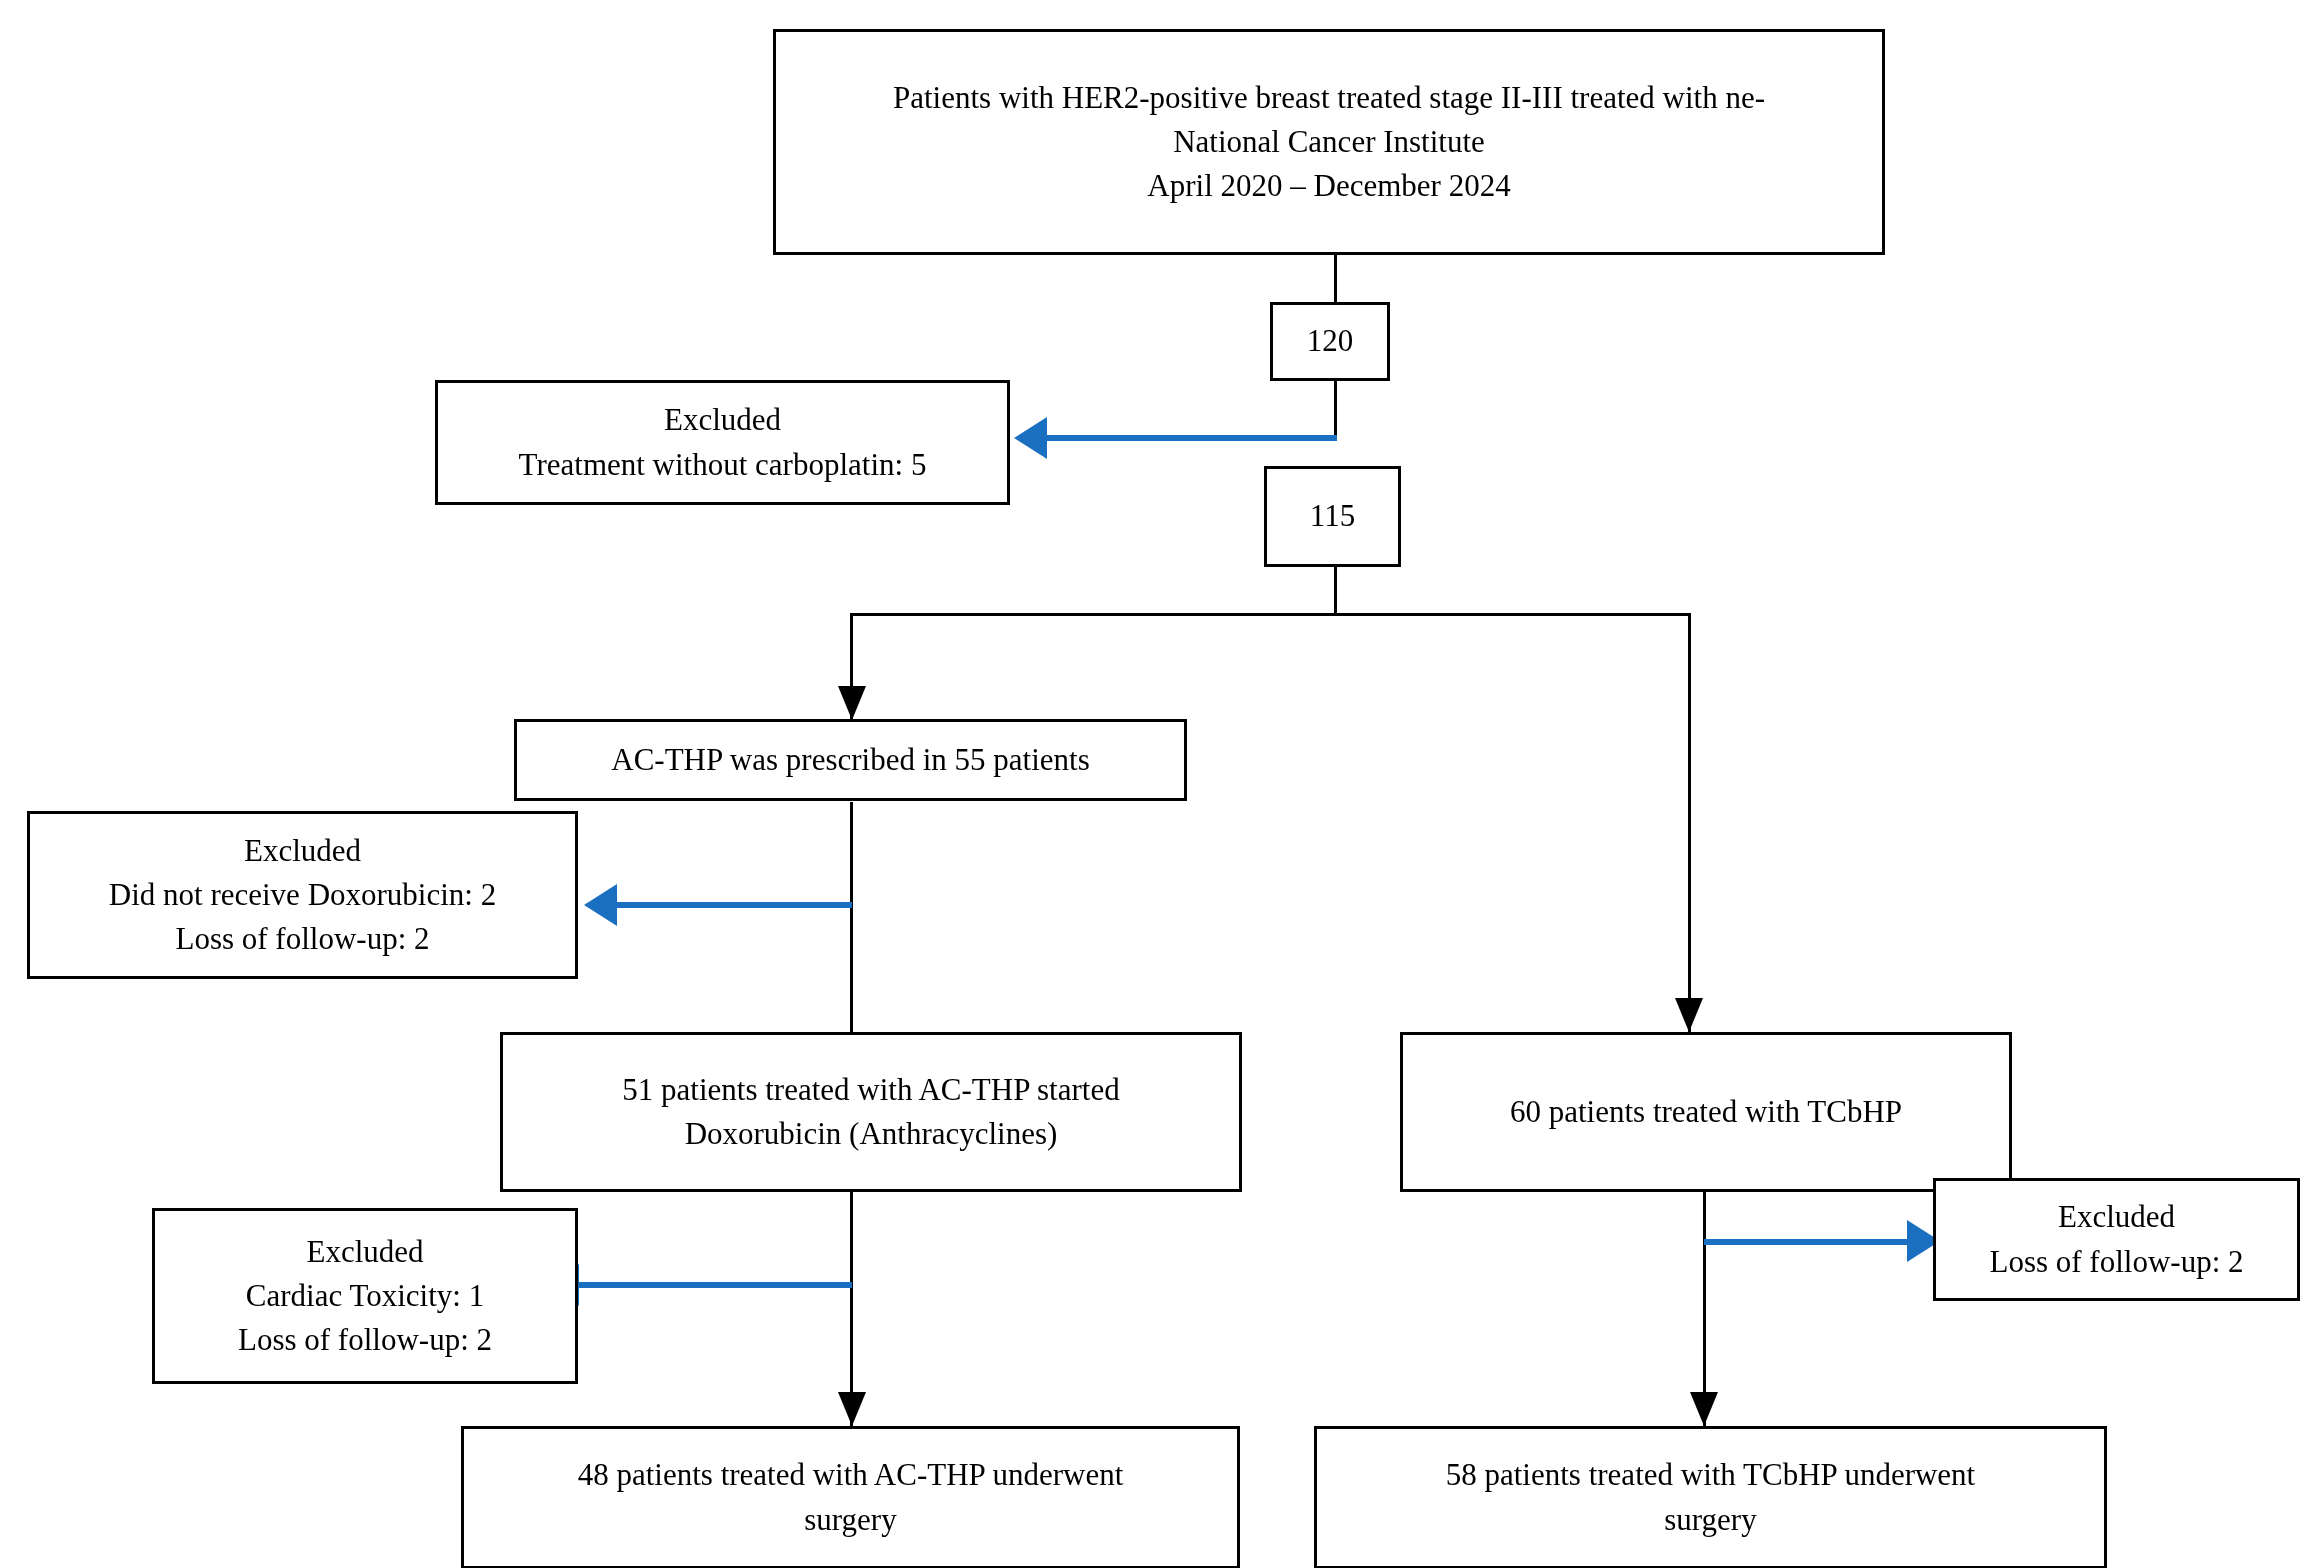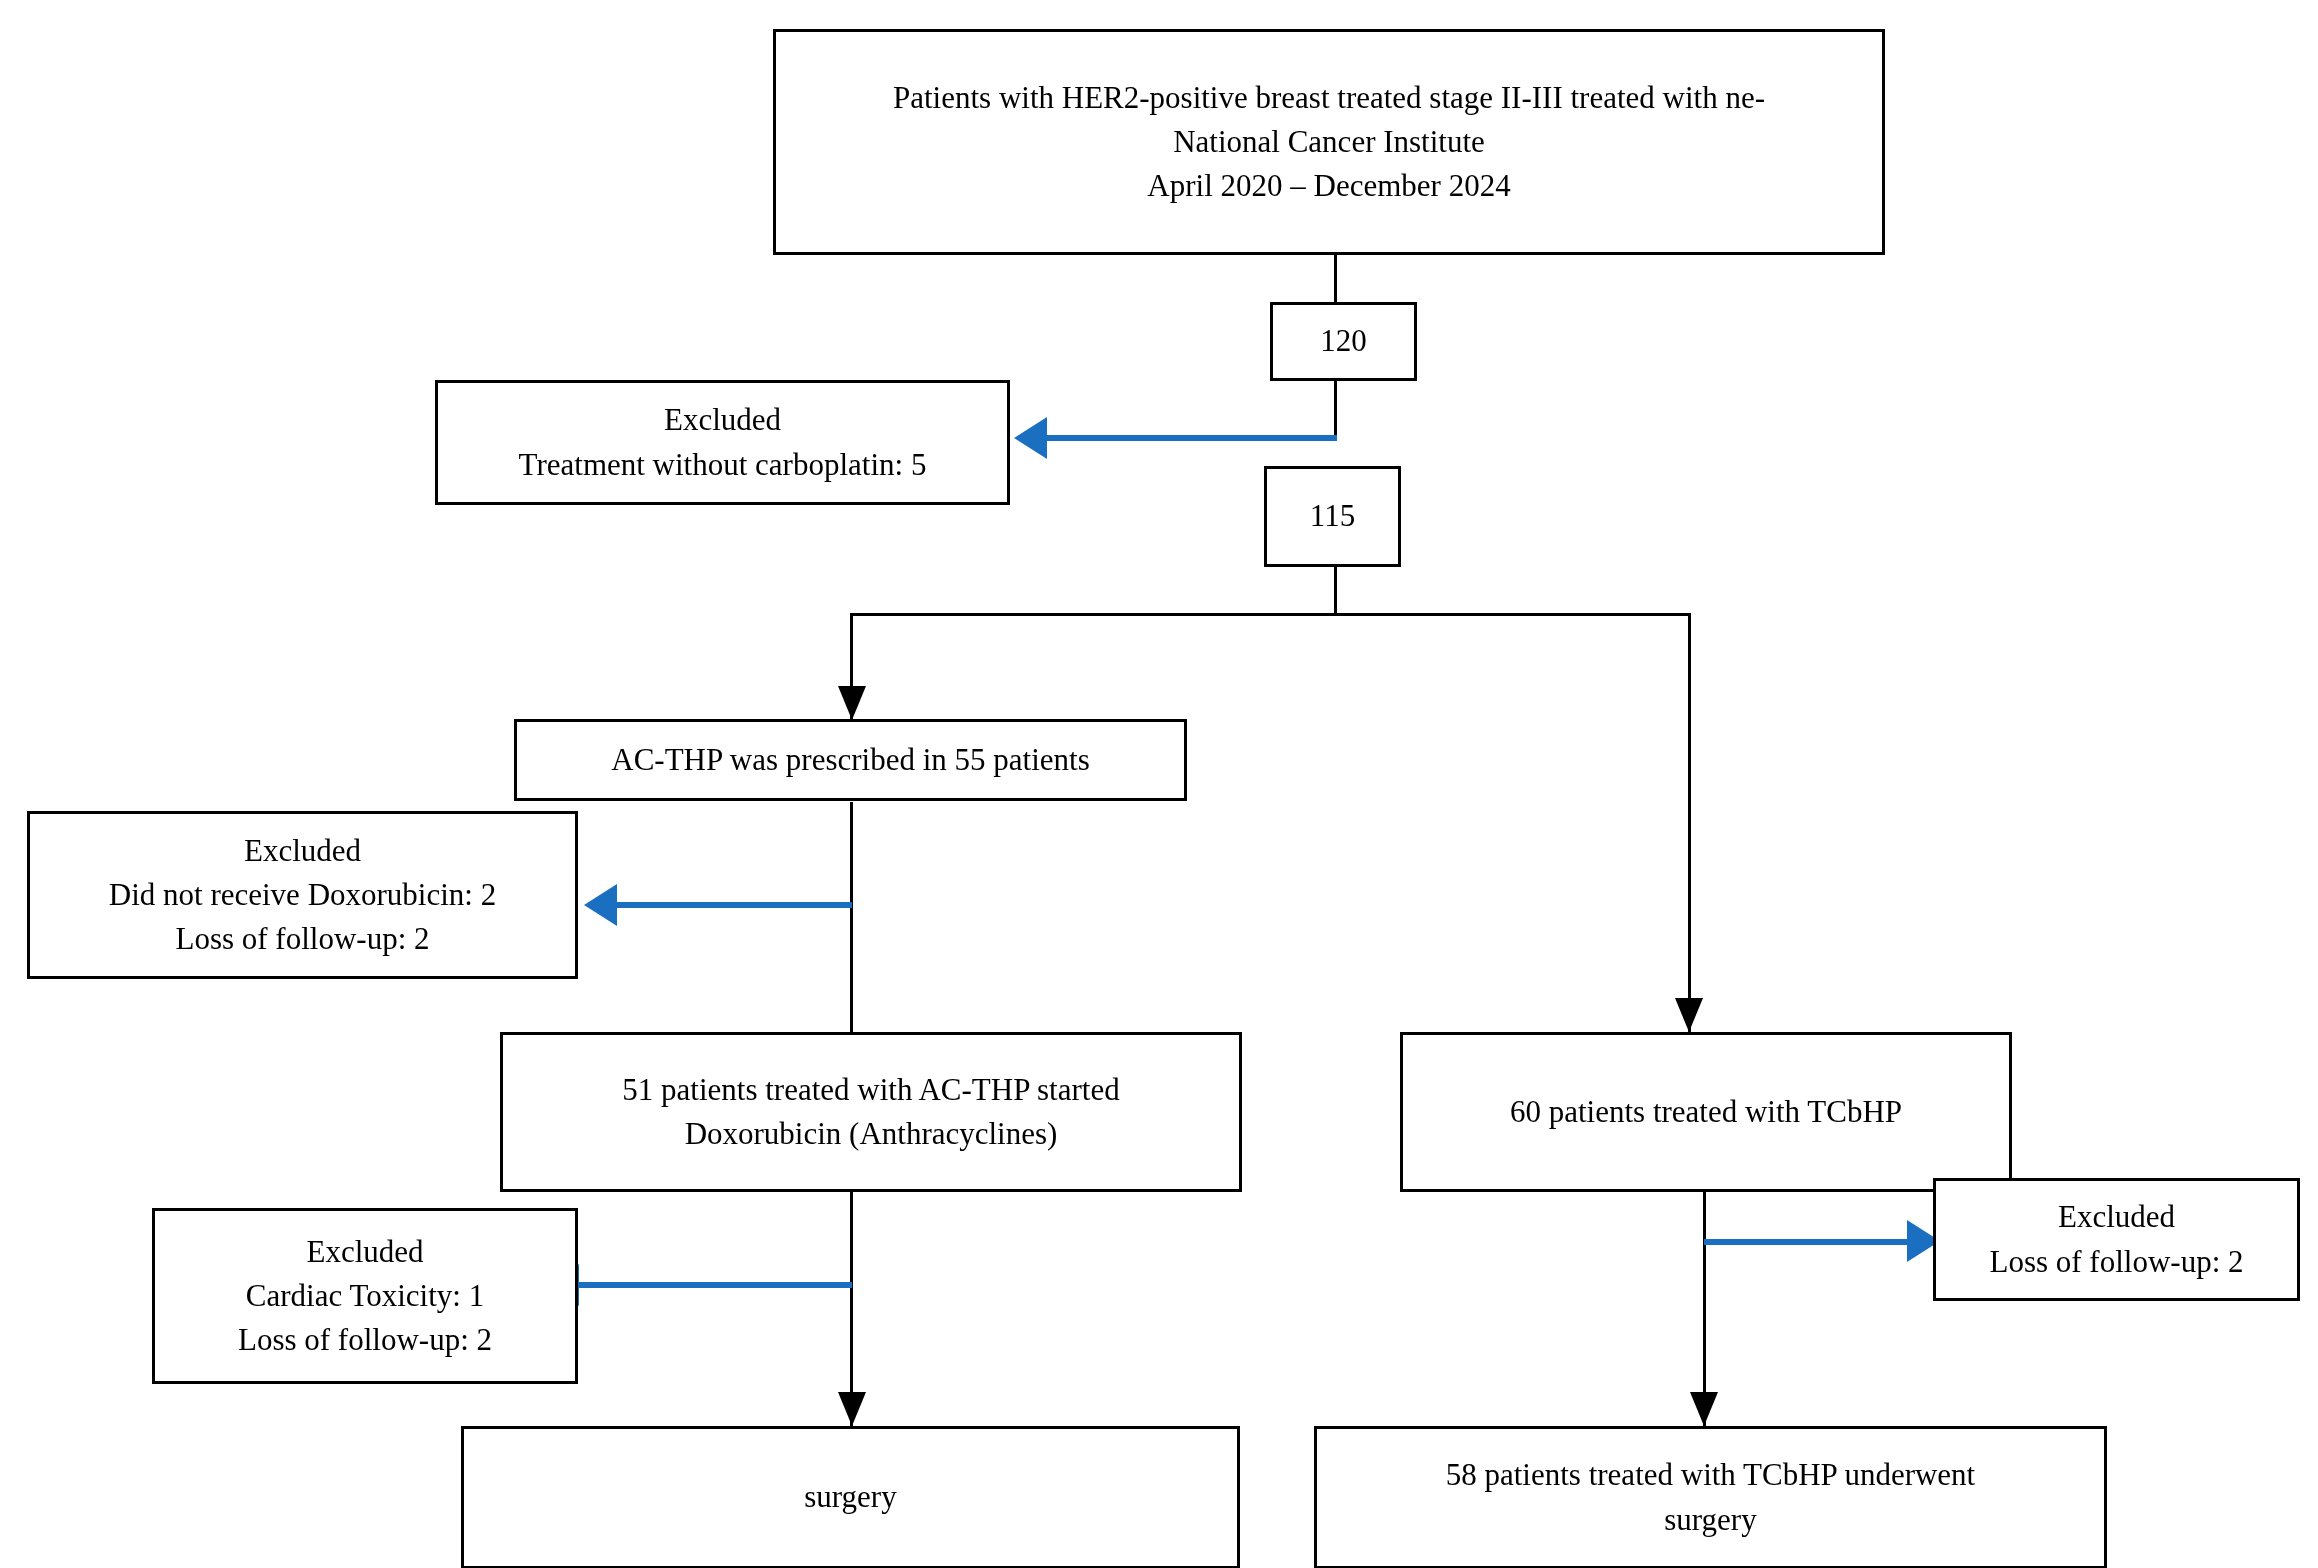--- a/index.html
+++ b/index.html
@@ -56,21 +56,21 @@
 <div id="stage">
 
   <div class="box f58" style="left:773px;top:29px;width:1112px;height:226px;padding:9.6px 18px;">
     <span class="ln">Patients with HER2-positive breast treated stage II-III treated with ne-</span>
     <span class="ln">National Cancer Institute</span>
     <span class="ln">April 2020 – December 2024</span>
   </div>
 
   <div class="vline" style="left:1334px;top:255px;height:48px;"></div>
 
-  <div class="box f58" style="left:1270px;top:302px;width:147px;height:79px;font-family:Liberation Serif, serif;">
+  <div class="box f58" style="left:1270px;top:302px;width:120px;height:79px;font-family:Liberation Serif, serif;">
     <span class="ln">120</span>
   </div>
 
   <div class="vline" style="left:1334px;top:379px;height:59px;"></div>
 
   <div class="box f58" style="left:435px;top:380px;width:575px;height:125px;">
     <span class="ln">Excluded</span>
     <span class="ln">Treatment without carboplatin: 5</span>
   </div>
 
@@ -114,20 +114,21 @@
   <div class="box f58" style="left:152px;top:1208px;width:426px;height:176px;">
     <span class="ln">Excluded</span>
     <span class="ln">Cardiac Toxicity: 1</span>
     <span class="ln">Loss of follow-up: 2</span>
   </div>
 
   <div class="bline" style="left:579px;top:1282px;width:273px;background:#1B6FC1;"></div>
   <div class="bhead left" style="left:546px;top:1264px;"></div>
 
   <div class="box f58" style="left:461px;top:1426px;width:779px;height:143px;">
+    <span class="ln">48 patients treated with AC-THP underwent</span>
     <span class="ln">surgery</span>
   </div>
 
   <div class="vline" style="left:1688px;top:613px;height:420px;"></div>
   <div class="barb down" style="left:1675px;top:998px;"></div>
 
   <div class="box f58" style="left:1400px;top:1032px;width:612px;height:160px;">
     <span class="ln">60 patients treated with TCbHP</span>
   </div>
 

